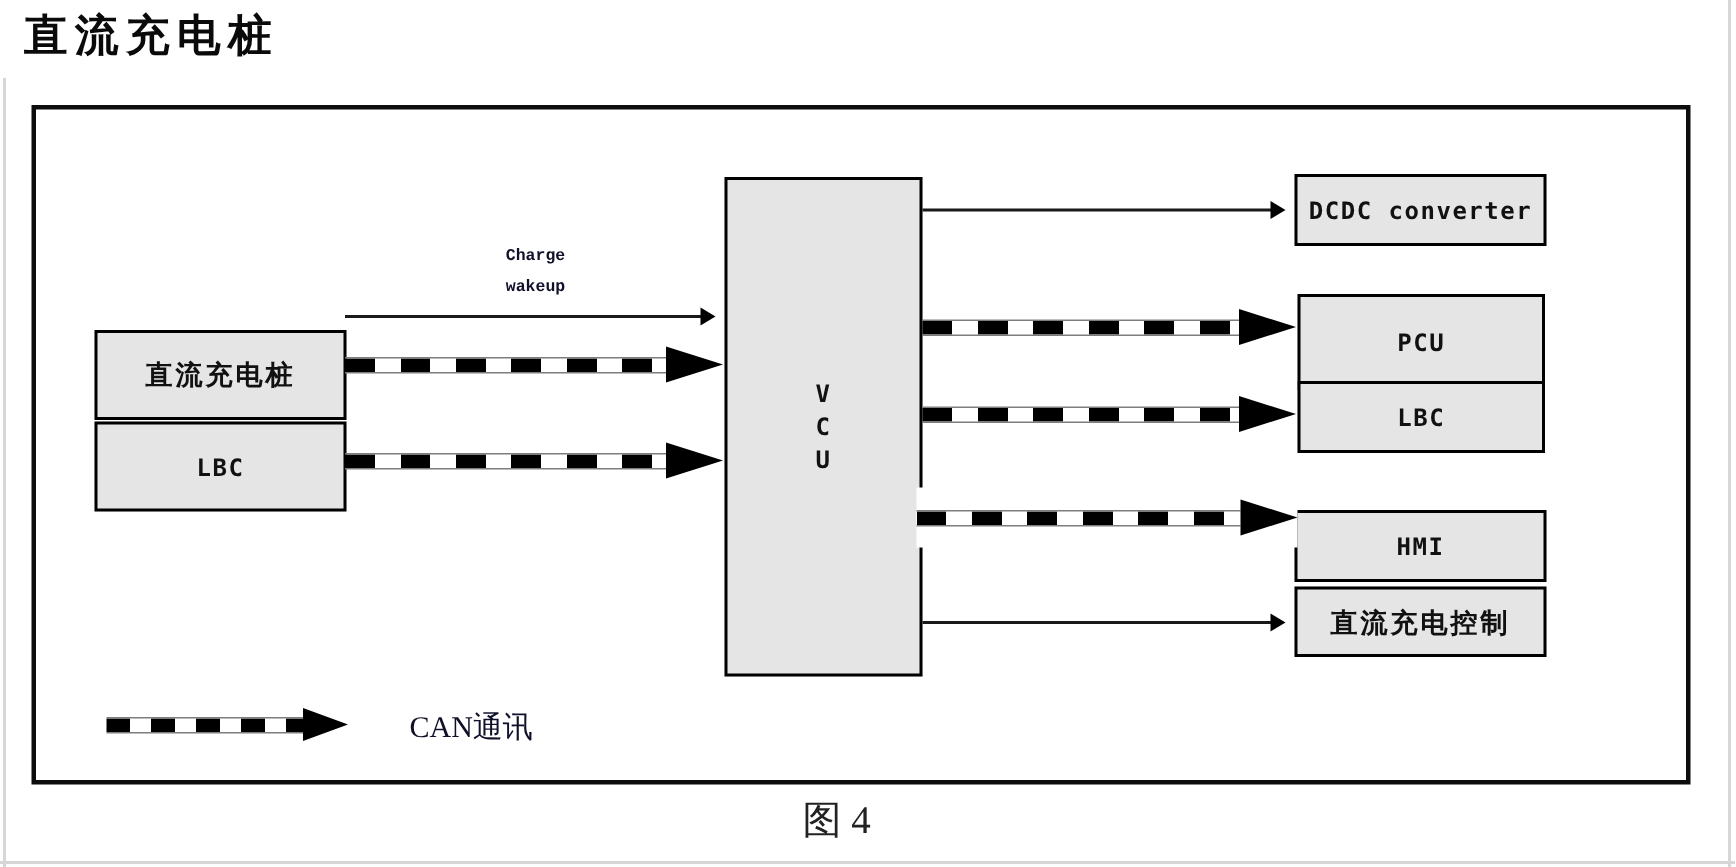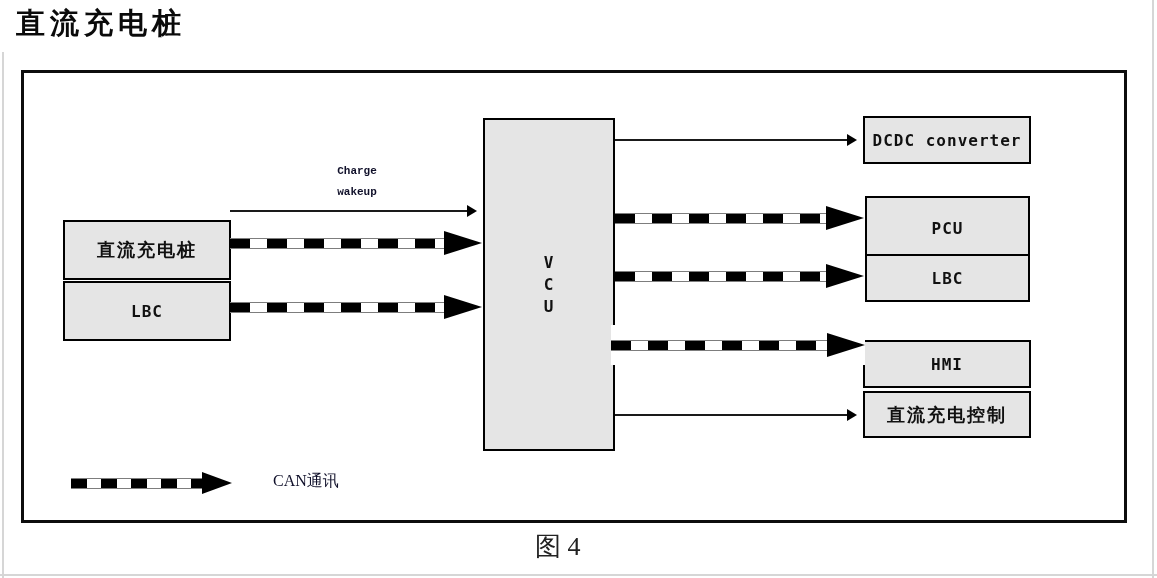--- a/index.html
+++ b/index.html
@@ -60,21 +60,21 @@
     border-left:30px solid #000;
   }
 
   .wakeup-label {
     position:absolute; left:318px; top:161px; width:78px;
     font-family:Liberation Mono, monospace; font-weight:bold; font-size:11px;
     line-height:21px; text-align:center; white-space:pre-line; color:#10102a;
   }
   .legend-label {
     position:absolute; left:273px; top:471px;
-    font-family:"Liberation Serif", serif; font-size:16px; color:#10102a;
+    font-family:"Liberation Serif", serif; font-size:20px; color:#10102a;
     white-space:nowrap;
   }
   .fig-caption {
     position:absolute; left:535px; top:529px;
     font-family:"Liberation Serif", serif; font-size:26px; color:#222;
     white-space:nowrap;
   }
 </style>
 </head>
 <body>

